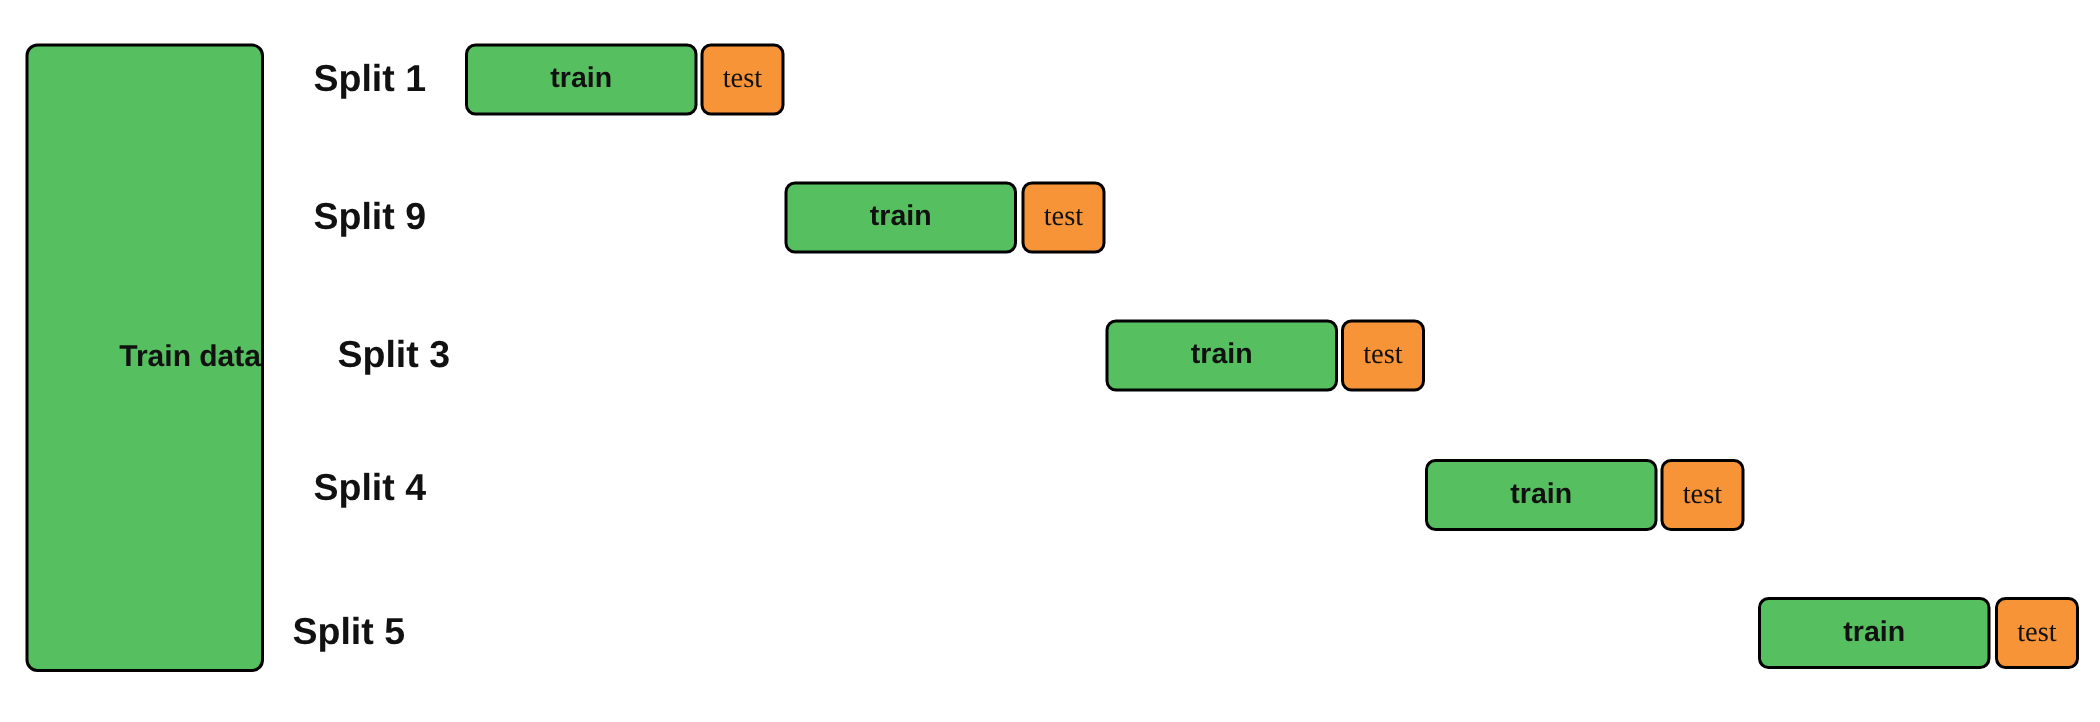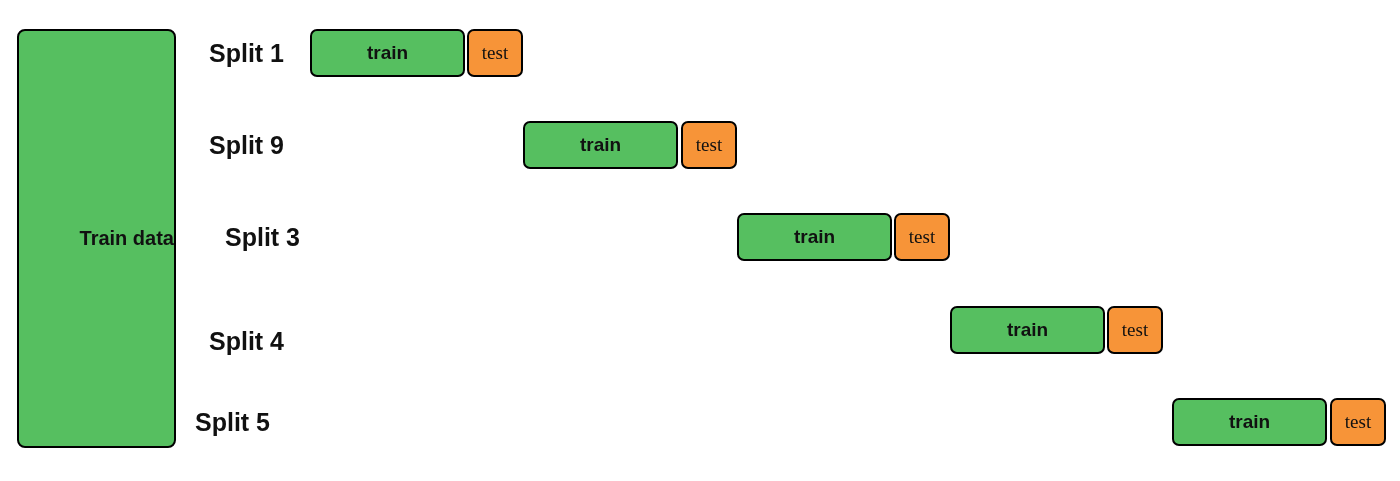--- a/index.html
+++ b/index.html
@@ -75,21 +75,21 @@
     <div class="bar test" style="left: 681px; top: 121px; width: 56px;">test</div>
   </div>
 
   <div>
     <span class="split-label" style="left: 193px; top: 237px; margin-left: 32px;">Split 3</span>
     <div class="bar train" style="left: 737px; top: 213px; width: 155px;">train</div>
     <div class="bar test" style="left: 894px; top: 213px; width: 56px;">test</div>
   </div>
 
   <div>
-    <span class="split-label" style="left: 209px; top: 341px; text-align: center;">Split 4</span>
+    <span class="split-label" style="left: 209px; top: 326px; text-align: center;">Split 4</span>
     <div class="bar train" style="left: 950px; top: 306px; width: 155px;">train</div>
     <div class="bar test" style="left: 1107px; top: 306px; width: 56px;">test</div>
   </div>
 
   <div>
     <span class="split-label" style="left: 195px; top: 422px;">Split 5</span>
     <div class="bar train" style="left: 1172px; top: 398px; width: 155px;">train</div>
     <div class="bar test" style="left: 1330px; top: 398px; width: 56px;">test</div>
   </div>
 </div>

